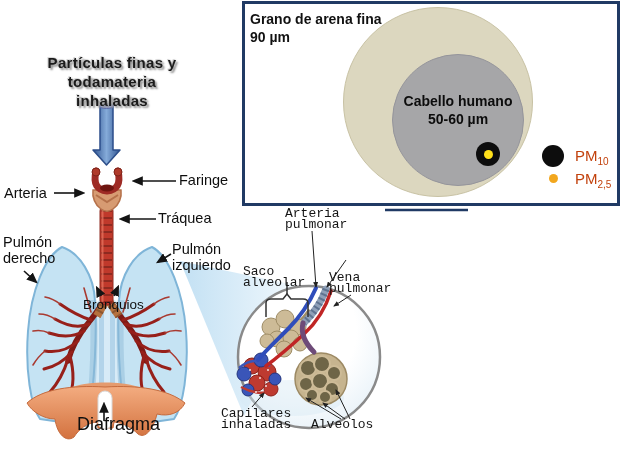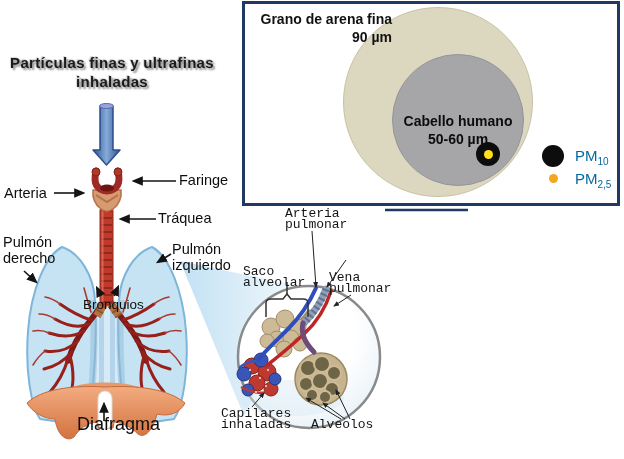--- a/index.html
+++ b/index.html
@@ -24,25 +24,25 @@
   .size-box .circle{position:absolute;border-radius:50%;}
   .sand-circle{left:98px;top:3px;width:190px;height:190px;background:#DCD7BF;
                border:1px solid #C8C2A4;box-sizing:border-box;}
   .hair-circle{left:147px;top:50px;width:132px;height:132px;background:#A6A6A8;
                border:1px solid #95959B;box-sizing:border-box;}
   .pm10-dot{left:231px;top:138px;width:24px;height:24px;background:#0d0d0d;}
   .pm25-inner{position:absolute;left:7.5px;top:7.5px;width:9px;height:9px;border-radius:50%;
               background:#FFE01A;}
   .legend-pm10{left:297px;top:141px;width:22px;height:22px;background:#0d0d0d;}
   .legend-pm25{left:303.5px;top:169.5px;width:9px;height:9px;background:#F2A71E;}
-  .sand-label{position:absolute;left:5px;top:6px;width:142px;text-align:right;
+  .sand-label{position:absolute;left:5px;top:6px;width:142px;text-align:left;
               font-size:14px;font-weight:bold;line-height:18px;white-space:pre-line;}
   .hair-label{position:absolute;left:147px;top:88px;width:132px;text-align:center;
-              font-size:14px;font-weight:bold;line-height:18px;white-space:pre-line;color:#0c0c0c;margin-top:20px;}
-  .legend-text{position:absolute;font-size:15px;color:#0369a1;}
+              font-size:14px;font-weight:bold;line-height:18px;white-space:pre-line;color:#0c0c0c;}
+  .legend-text{position:absolute;font-size:15px;color:#c2410c;}
   .legend-text sub{font-size:10px;}
 
   
   .src{position:absolute;left:143px;top:439px;font-size:10px;color:#141414;
        text-decoration:underline;}
 </style>
 </head>
 <body>
 
 <div class="canvas">
@@ -243,21 +243,21 @@
       <path d="M341,419 L306,398"></path>
       <path d="M345,419 L323,403"></path>
       <path d="M350,419 L336,390"></path>
     </g>
     <g stroke="#333" stroke-width="1.5" fill="none">
       <path d="M287,282 L287,294"></path>
       <path d="M266,317 L266,303 Q266,299 271,299 L283,299 L287,294 L291,299 L303,299 Q308,299 308,303 L308,317"></path>
     </g>
   </svg>
 
-  <div class="title">Partículas finas y ultrafinas
+  <div class="title">Partículas finas y todamateria
 inhaladas</div>
 
   <div class="lbl" style="left:179px;top:172px">Faringe</div>
   <div class="lbl" style="left:4px;top:185px">Arteria</div>
   <div class="lbl" style="left:158px;top:210px">Tráquea</div>
   <div class="lbl" style="left:3px;top:234px">Pulmón
 derecho</div>
   <div class="lbl" style="left:172px;top:241px">Pulmón
 izquierdo</div>
   <div class="lbl" style="left:83px;top:297px;font-size:13.5px">Bronquios</div>

